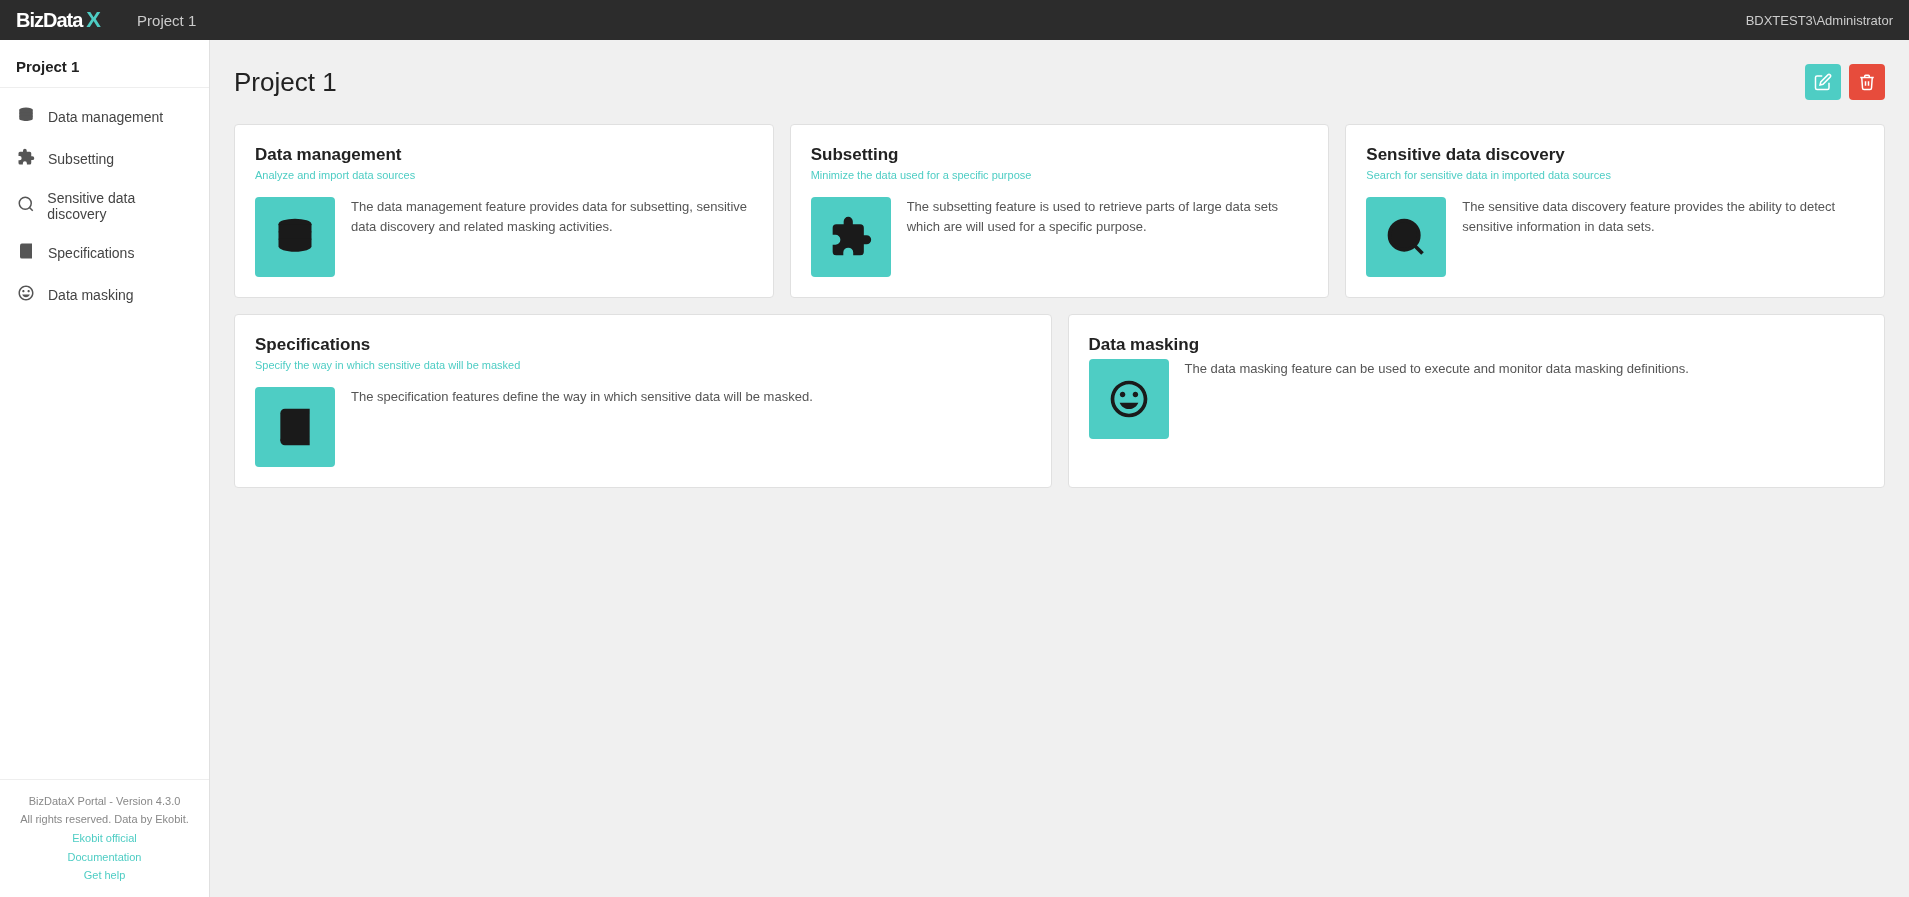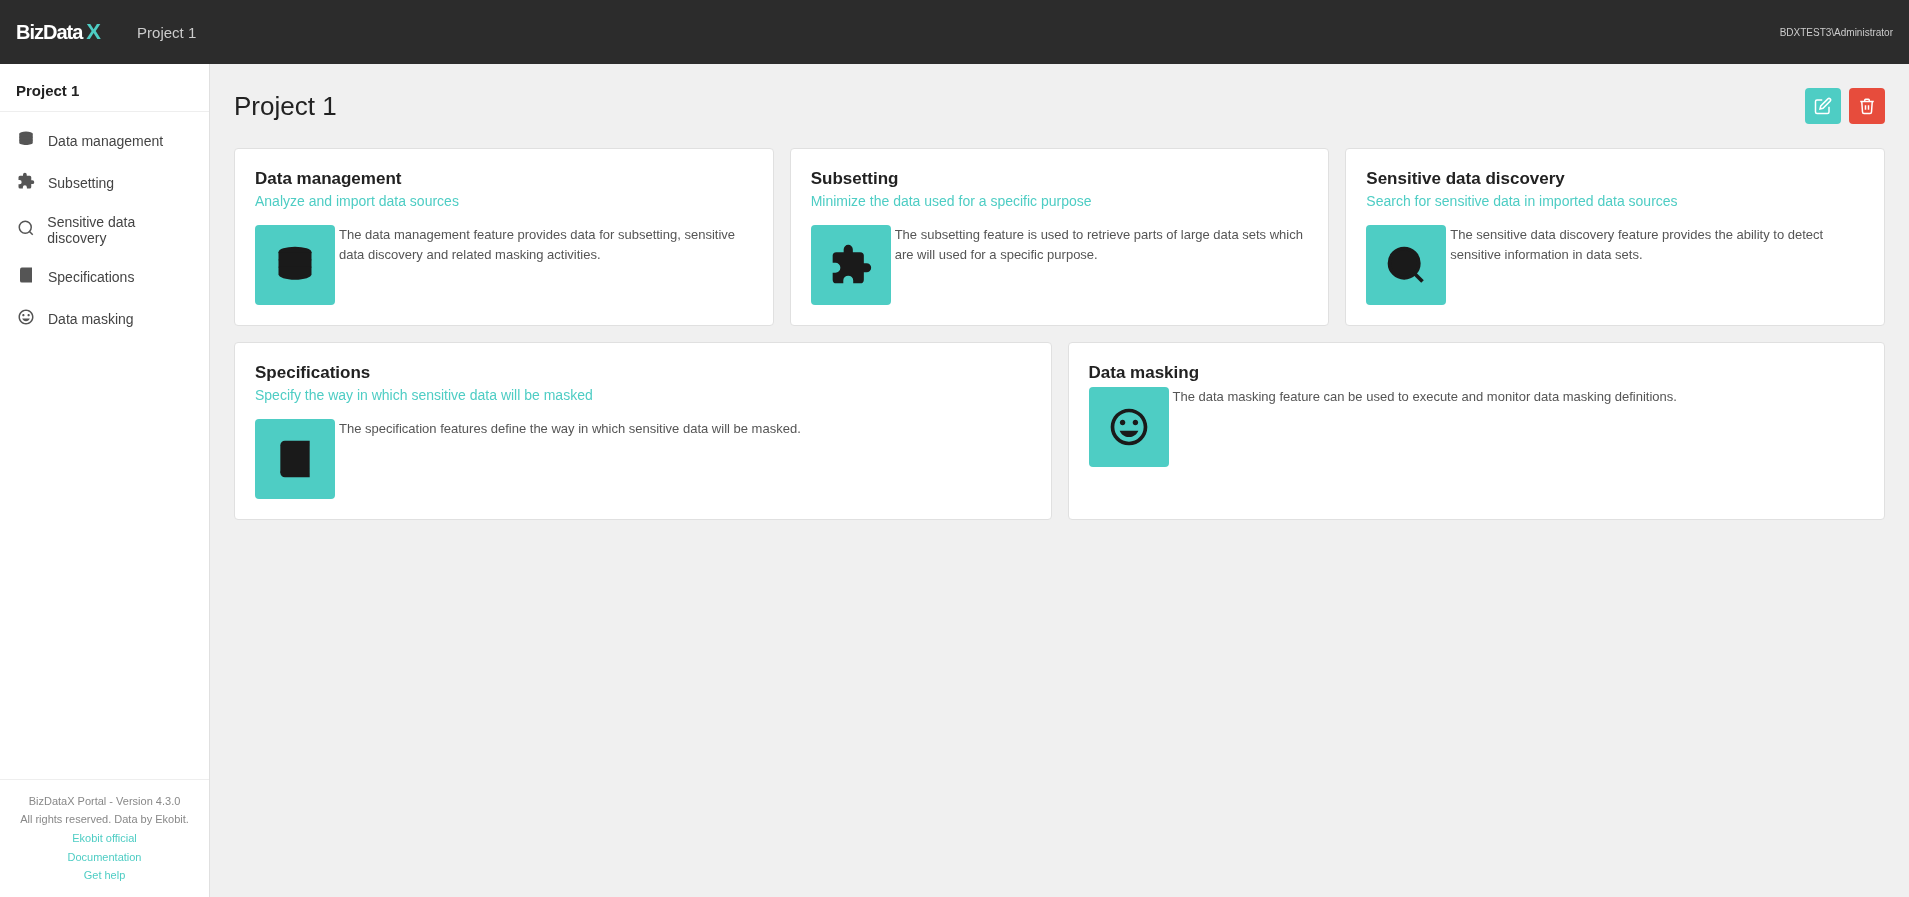--- a/index.html
+++ b/index.html
@@ -5,21 +5,21 @@
     * { box-sizing: border-box; margin: 0; padding: 0; }
     body { font-family: 'Segoe UI', Arial, sans-serif; background: #f0f0f0; display: flex; flex-direction: column; height: 100vh; overflow: hidden; }
 
     
     .navbar {
       background: #2c2c2c;
       color: #fff;
       display: flex;
       align-items: center;
       padding: 11px 16px;
-      height: 64px;
+      height: 40px;
       flex-shrink: 0;
       justify-content: space-between;
     }
     .navbar-brand {
       display: flex;
       align-items: center;
       gap: 4px;
     }
     .navbar-logo-text {
       font-size: 20px;
@@ -32,21 +32,21 @@
       font-size: 22px;
       font-weight: bold;
     }
     .navbar-project {
       color: #ccc;
       font-size: 15px;
       margin-left: 32px;
     }
     .navbar-user {
       color: #ccc;
-      font-size: 10px;
+      font-size: 13px;
     }
 
     
     .app-body {
       display: flex;
       flex: 1;
       overflow: hidden;
     }
 
     
@@ -154,28 +154,28 @@
       padding: 20px;
       cursor: pointer;
     }
     .card-title {
       font-size: 17px;
       font-weight: 600;
       color: #222;
       margin-bottom: 4px;
     }
     .card-subtitle {
-      font-size: 14px;
+      font-size: 11px;
       color: #4ecdc4;
       margin-bottom: 16px;
     }
     .card-body {
       display: flex;
       align-items: flex-start;
-      gap: 4px;
+      gap: 16px;
     }
     .card-icon-box {
       width: 80px;
       height: 80px;
       background: #4ecdc4;
       border-radius: 4px;
       display: flex;
       align-items: center;
       justify-content: center;
       flex-shrink: 0;

